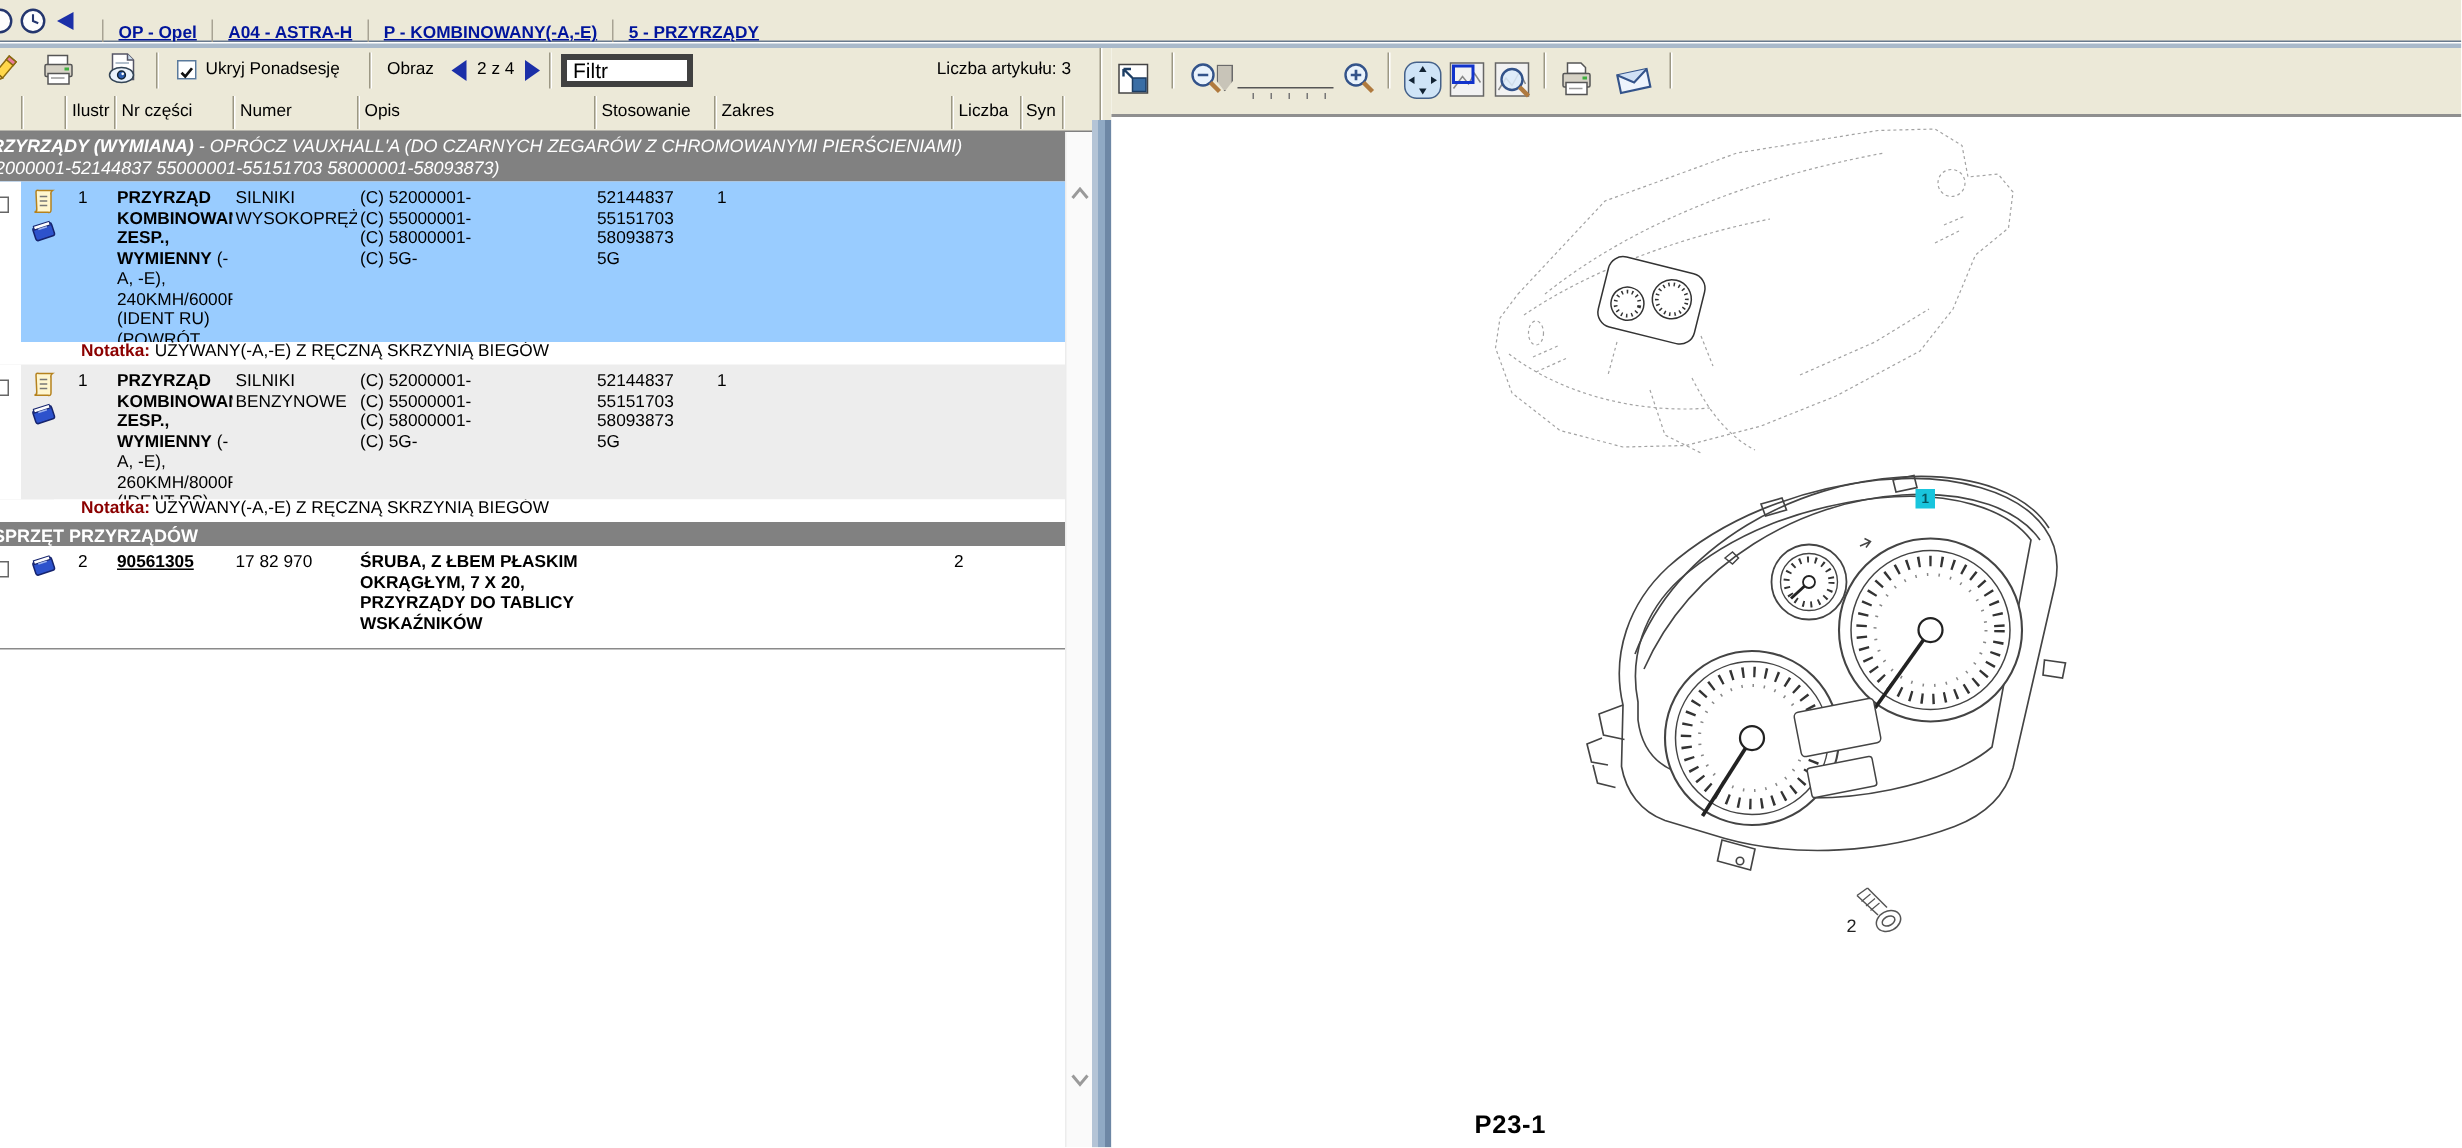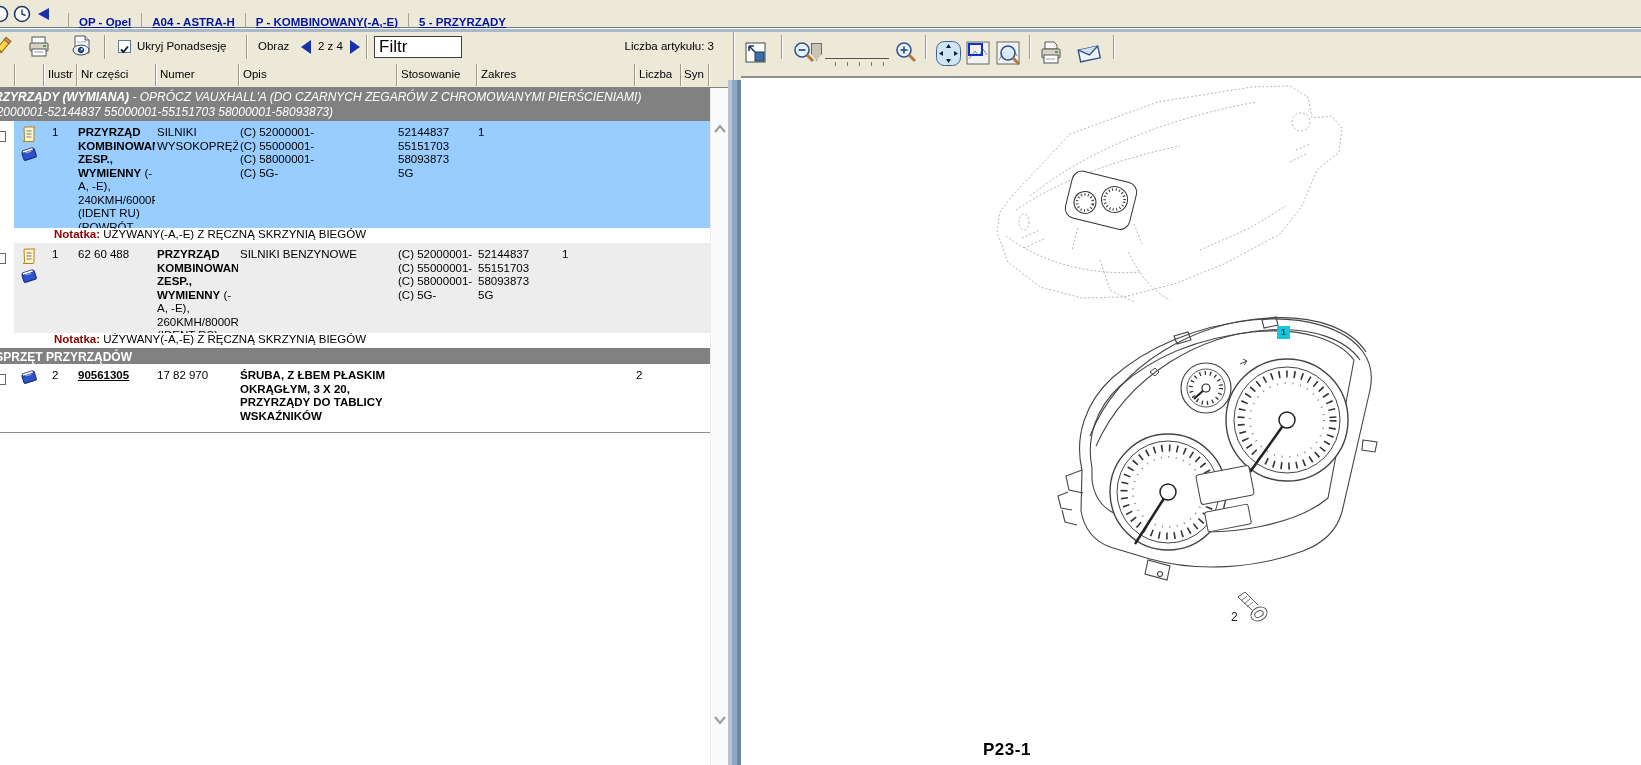--- a/index.html
+++ b/index.html
@@ -27,21 +27,21 @@
       border-left:1px solid #9c9884; border-right:1px solid #fff; }
   .tbtn { position:absolute; top:3px; cursor:pointer; }
   .lbl { position:absolute; top:8px; font-size:11.5px; color:#000; white-space:nowrap; }
   .cb { position:absolute; left:118px; top:8px; width:13px; height:13px; background:#fff;
         border:1px solid #5a7a9c; cursor:pointer; }
   .navtri { position:absolute; top:8px; width:0; height:0; cursor:pointer;
             border-top:7px solid transparent; border-bottom:7px solid transparent; }
   .tri-l { border-right:10px solid #1b2fa8; }
   .tri-r { border-left:10px solid #1b2fa8; }
   .filter { position:absolute; left:374px; top:4px; width:88px; height:22px; background:#fff;
-            border:1px solid #404040; font-family:"Liberation Sans",sans-serif; font-size:17px; padding:2px 4px; }
+            border:4px solid #404040; font-family:"Liberation Sans",sans-serif; font-size:14px; padding:2px 4px; }
   .artcount { position:absolute; right:14px; top:8px; font-size:11.5px; }
 
   
   .theader { position:absolute; top:30px; left:0; width:728px; height:26px; background:#ece9d8;
              border-bottom:1px solid #808080; }
   .theader .h { position:absolute; top:6px; font-size:11.5px; color:#000; white-space:nowrap; }
   .colsep { position:absolute; top:2px; height:22px; width:2px;
             border-left:1px solid #9c9884; border-right:1px solid #fff; }
 
   .tbody { position:absolute; top:56px; left:0; width:710px; }
@@ -252,21 +252,20 @@
           </svg>
           <svg width="18" height="16">
             <g transform="rotate(-18 9 8)">
               <rect x="2.5" y="4" width="13" height="9" rx="1.5" fill="#2d52cc" stroke="#16246e"></rect>
               <rect x="3.5" y="3" width="11" height="2.5" fill="#fff" stroke="#16246e" stroke-width="0.7"></rect>
               <path d="M6 6 L12 6" stroke="#9db4ee" stroke-width="1"></path>
             </g>
           </svg>
         </div>
         <div class="cell c-il">1</div>
-        <div class="cell c-num">62 60 488</div>
         <div class="cell c-opis"><span class="b">PRZYRZĄD KOMBINOWANY, ZESP., WYMIENNY</span><span> (-A, -E), 260KMH/8000RPM (IDENT RS) (POWRÓT RDZENIA NR 95 62 064) (OBSŁUGUJE NUMER PRODUKCJI 13172026)</span></div>
         <div class="cell c-stos">SILNIKI BENZYNOWE</div>
         <div class="cell c-zf pre">(C) 52000001-
 (C) 55000001-
 (C) 58000001-
 (C) 5G-</div>
         <div class="cell c-zt pre">52144837
 55151703
 58093873
 5G</div>
@@ -290,21 +289,21 @@
             <g transform="rotate(-18 9 8)">
               <rect x="2.5" y="4" width="13" height="9" rx="1.5" fill="#2d52cc" stroke="#16246e"></rect>
               <rect x="3.5" y="3" width="11" height="2.5" fill="#fff" stroke="#16246e" stroke-width="0.7"></rect>
               <path d="M6 6 L12 6" stroke="#9db4ee" stroke-width="1"></path>
             </g>
           </svg>
         </div>
         <div class="cell c-il">2</div>
         <div class="cell c-part"><a>90561305</a></div>
         <div class="cell c-num">17 82 970</div>
-        <div class="cell c-opis"><span class="b">ŚRUBA, Z ŁBEM PŁASKIM OKRĄGŁYM, 3 X 20, PRZYRZĄDY DO TABLICY WSKAŹNIKÓW</span></div>
+        <div class="cell c-opis"><span class="b">ŚRUBA, Z ŁBEM PŁASKIM OKRĄGŁYM, 7 X 20, PRZYRZĄDY DO TABLICY WSKAŹNIKÓW</span></div>
         <div class="cell c-stos"></div>
         <div class="cell c-zf pre"></div>
         <div class="cell c-zt pre"></div>
         <div class="cell c-li">2</div>
         <div class="cell"></div>
       </div>
 
     </div>
 
     <div class="vscroll">

